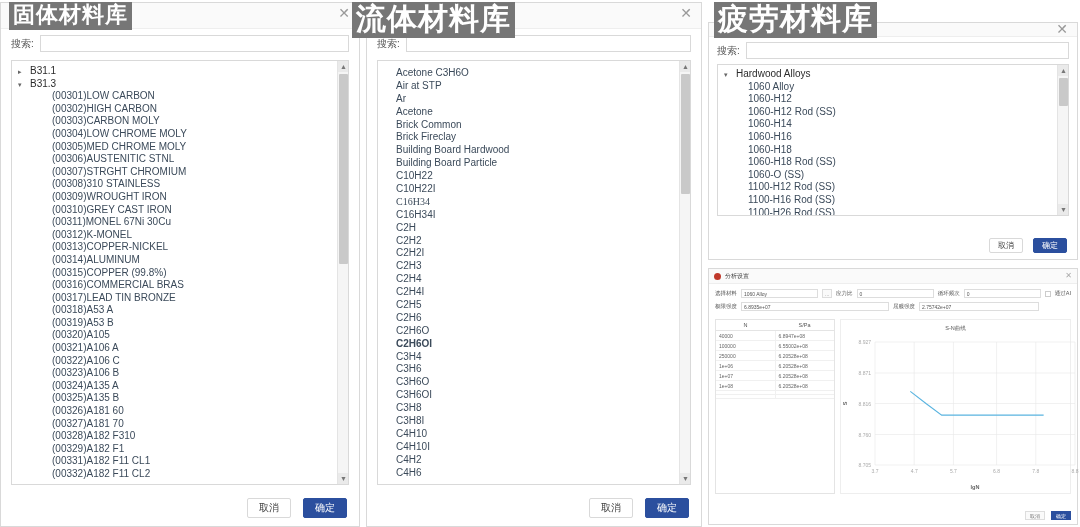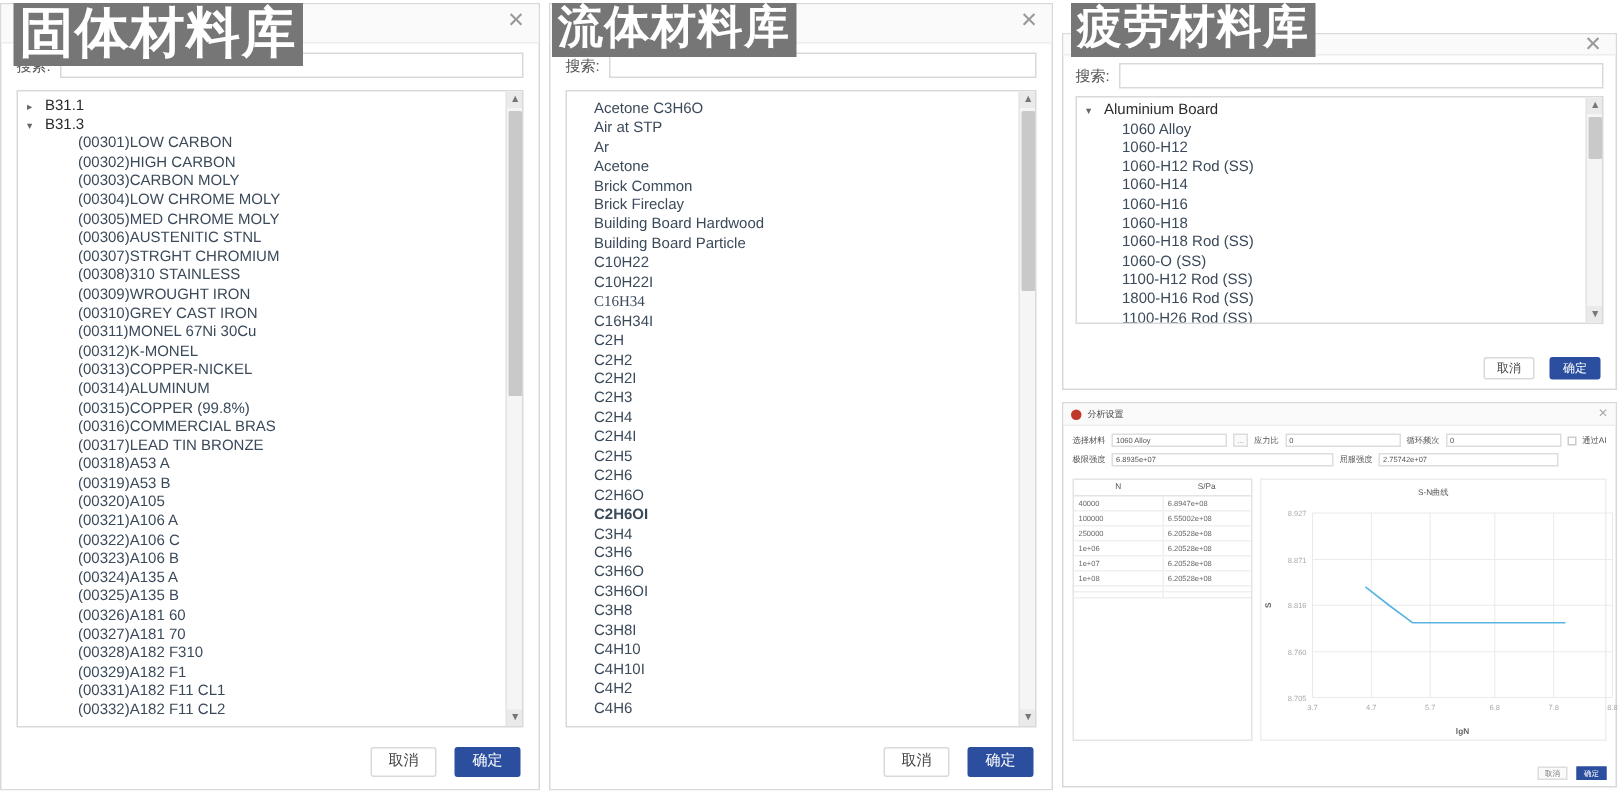--- a/index.html
+++ b/index.html
@@ -132,21 +132,21 @@
       <div class="sb-arrow top">▲</div>
       <div class="sb-thumb" style="top:13px; height:190px;"></div>
       <div class="sb-arrow bot">▼</div>
     </div>
   </div>
   <div class="btn-row">
     <div class="btn btn-cancel">取消</div>
     <div class="btn btn-ok">确定</div>
   </div>
 </div>
-<div class="overlay-title" style="left:9px; top:2px; font-size:36px;">固体材料库</div>
+<div class="overlay-title" style="left:9px; top:2px; font-size:22px;">固体材料库</div>
 
 <div class="panel" style="left:366px; top:2px; width:336px; height:525px;">
   <div class="panel-title-bar">
     <div class="close-x">✕</div>
   </div>
   <div class="search-row">
     <span class="search-label">搜索:</span>
     <input class="search-input" value="" placeholder="" style="">
   </div>
   <div class="list-box" style="height:425px;">
@@ -188,43 +188,43 @@
       <div class="sb-arrow top">▲</div>
       <div class="sb-thumb" style="top:13px; height:120px;"></div>
       <div class="sb-arrow bot">▼</div>
     </div>
   </div>
   <div class="btn-row">
     <div class="btn btn-cancel">取消</div>
     <div class="btn btn-ok">确定</div>
   </div>
 </div>
-<div class="overlay-title" style="left:368px; top:2px; font-size:30px;">流体材料库</div>
+<div class="overlay-title" style="left:352px; top:2px; font-size:30px;">流体材料库</div>
 
 <div class="panel" style="left:708px; top:22px; width:370px; height:238px;">
   <div class="panel-title-bar" style="height:14px;">
     <div class="close-x" style="top:0px;">✕</div>
   </div>
   <div class="search-row" style="padding:5px 8px;">
     <span class="search-label">搜索:</span>
     <input class="search-input" value="" placeholder="" style="">
   </div>
   <div class="list-box" style="height:152px; margin:0 8px;">
     <div class="list-inner" id="fatigue-tree" style="padding-top:3px;">
-        <div class="tree-row group"><span class="arrow">▾</span><span>Aluminium Board</span></div>
+        <div class="tree-row group"><span class="arrow">▾</span><span>Hardwood Alloys</span></div>
         <div class="tree-row"><span class="leaf-pad2"></span><span>1060 Alloy</span></div>
         <div class="tree-row"><span class="leaf-pad2"></span><span>1060-H12</span></div>
         <div class="tree-row"><span class="leaf-pad2"></span><span>1060-H12 Rod (SS)</span></div>
         <div class="tree-row"><span class="leaf-pad2"></span><span>1060-H14</span></div>
         <div class="tree-row"><span class="leaf-pad2"></span><span>1060-H16</span></div>
         <div class="tree-row"><span class="leaf-pad2"></span><span>1060-H18</span></div>
         <div class="tree-row"><span class="leaf-pad2"></span><span>1060-H18 Rod (SS)</span></div>
         <div class="tree-row"><span class="leaf-pad2"></span><span>1060-O (SS)</span></div>
         <div class="tree-row"><span class="leaf-pad2"></span><span>1100-H12 Rod (SS)</span></div>
-        <div class="tree-row"><span class="leaf-pad2"></span><span>1800-H16 Rod (SS)</span></div>
+        <div class="tree-row"><span class="leaf-pad2"></span><span>1100-H16 Rod (SS)</span></div>
         <div class="tree-row"><span class="leaf-pad2"></span><span>1100-H26 Rod (SS)</span></div>
       </div>
     <div class="scrollbar">
       <div class="sb-arrow top">▲</div>
       <div class="sb-thumb" style="top:13px; height:28px;"></div>
       <div class="sb-arrow bot">▼</div>
     </div>
   </div>
   <div class="btn-row" style="bottom:6px; right:10px; gap:10px;">
     <div class="btn btn-cancel" style="height:15px; line-height:13px; font-size:8px; min-width:32px;">取消</div>

